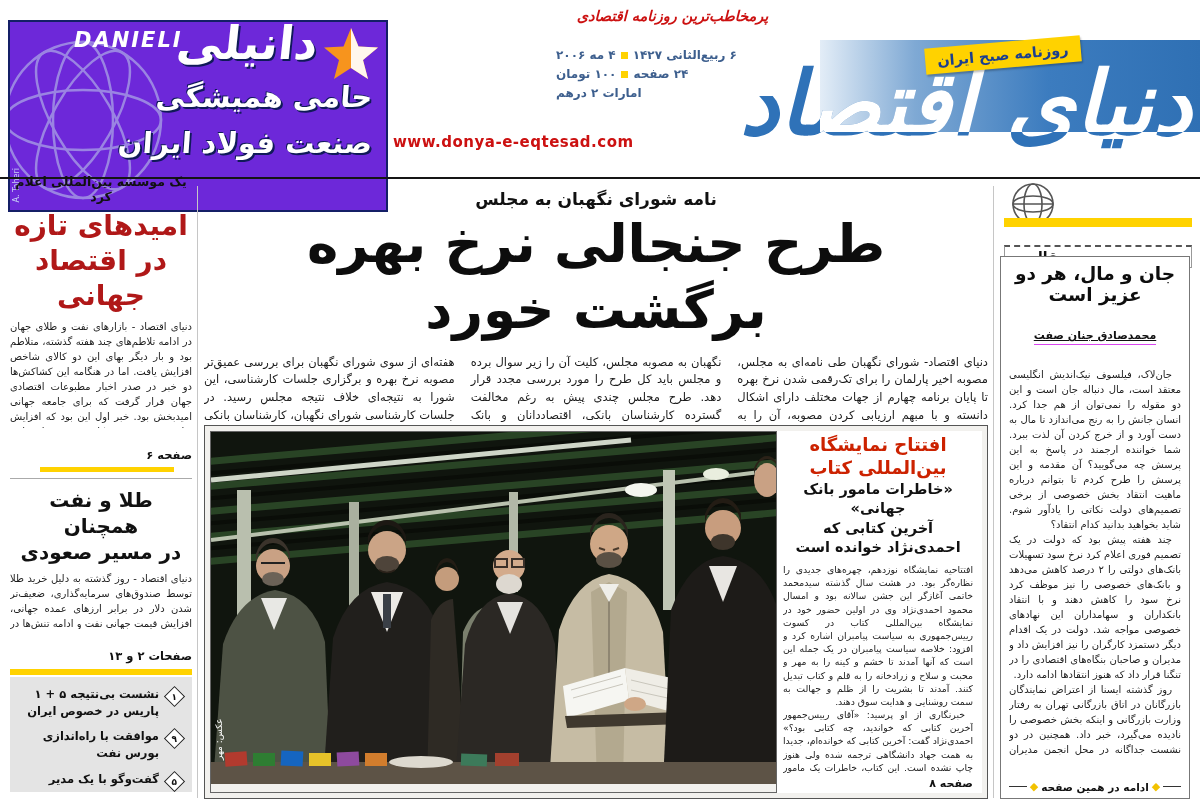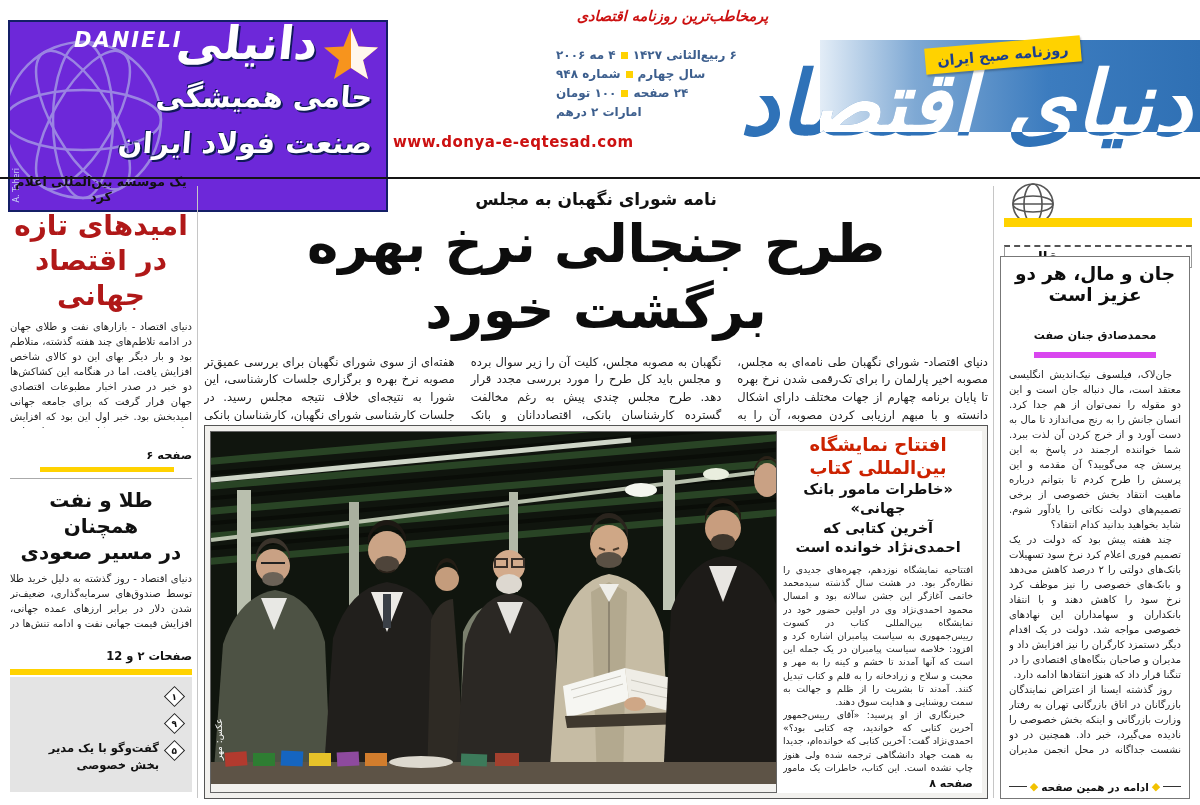--- a/index.html
+++ b/index.html
@@ -65,21 +65,21 @@
   .cap-ref { font-weight:bold; font-size:11px; color:#111; padding:2px 0 3px; }
 
   
   .right-col { position:absolute; left:998px; top:185px; width:194px; height:618px; direction:rtl; }
   .ed-globe { position:absolute; left:4px; top:-4px; }
   .ed-ybar { position:absolute; right:0; top:33px; width:188px; height:9px; background:#ffd200; }
   .ed-section { position:absolute; right:0; top:60px; width:188px; border:1px solid #999; border-top:2px dashed #555; padding:2px 24px; font-weight:bold; font-size:14px; color:#111; text-align:left; background:transparent; }
   .ed-box { position:absolute; right:2px; top:71px; width:190px; height:543px; border:1px solid #777; padding:6px 8px 4px; display:flex; flex-direction:column; background:#fff;gap:20px; }
   .ed-title { text-align:center; font-weight:bold; font-size:18.5px; color:#0d0d0d; }
   .ed-author { text-align:center; font-weight:bold; font-size:11px; color:#111; margin:4px 0 5px; }
-  .ed-author span { border-bottom:6px solid #d946ef; padding-bottom:10px; }
+  .ed-author span { border-bottom:1px solid #d946ef; padding-bottom:2px;text-decoration:underline; }
   .ed-body { flex:1; overflow:hidden; font-size:10px; line-height:1.5; text-align:justify; color:#1c1c1c; }
   .ed-body p { text-indent:9px; }
   .ed-more { display:flex; align-items:center; gap:3px; font-weight:bold; font-size:10.5px; color:#111; padding:3px 0 1px; }
   .ed-more .dash { flex:1; border-top:1.5px solid #333; }
   .ed-more .dia { color:#f2c200; font-size:11px; }
 </style>
 </head>
 <body>
 
 <div id="page">
@@ -102,21 +102,20 @@
     </svg>
     <div class="ad-line ad-l1">حامی همیشگی</div>
     <div class="ad-line ad-l2">صنعت فولاد ایران</div>
     <div class="ad-credit">A. Taheri</div>
   </div>
 
   <div class="slogan">پرمخاطب‌ترین روزنامه اقتصادی</div>
 
   <div class="dates">
     <div class="date-line"><span>۶ ربیع‌الثانی ۱۴۲۷</span><span class="sep-sq"></span><span>۴ مه ۲۰۰۶</span></div>
-    <div class="date-line"><span>سال چهارم</span><span class="sep-sq"></span><span>شماره ۹۴۸</span></div>
     <div class="date-line"><span>۲۴ صفحه</span><span class="sep-sq"></span><span>۱۰۰ تومان</span></div>
     <div class="date-line no-sep"><span>امارات ۲ درهم</span><span></span></div>
   </div>
 
   <div class="url">www.donya-e-eqtesad.com</div>
 
   <svg class="masthead-svg" width="600" height="168" viewBox="0 0 600 168">
     <defs>
       <linearGradient id="bandGrad" x1="0" y1="0" x2="1" y2="0">
         <stop offset="0" stop-color="#e3edf7"></stop>
@@ -151,33 +150,35 @@
       <div class="pref">صفحه ۶</div>
     </div>
     <div class="ybar"></div>
     <div class="hr-gray"></div>
     <div class="a2">
       <div class="title-blk">
         <span>طلا و نفت همچنان</span><br>
         <span>در مسیر صعودی</span>
       </div>
       <div class="body-sm">دنیای اقتصاد - روز گذشته به دلیل خرید طلا توسط صندوق‌های سرمایه‌گذاری، ضعیف‌تر شدن دلار در برابر ارزهای عمده جهانی، افزایش قیمت جهانی نفت و ادامه تنش‌ها در مورد برنامه هسته‌ای ایران قیمت هر اونس طلا در ساعت ۱۵ به وقت تهران به حد ۶۷۷/۳۰ دلار رسید و رکورد تازه‌ای ثبت کرد. همچنین با شوکی که مورالس، رییس‌جمهور بولیوی به شرکت‌های نفتی وارد آورد، بهای نفت یکبار دیگر در بازارهای جهانی رو به افزایش گذاشت.</div>
-      <div class="pref">صفحات ۲ و 12</div>
+      <div class="pref">صفحات ۲ و ۱۳</div>
     </div>
     <div class="ybar2"></div>
     <div class="briefs">
       <div class="brief">
         <span class="diamond">
             <span>۱</span>
           </span>
+        <span class="brief-txt"><span>نشست بی‌نتیجه ۵ + ۱ پاریس در خصوص ایران</span><span class="brief-sub"></span></span>
       </div>
       <div class="brief">
         <span class="diamond">
             <span>۹</span>
           </span>
+        <span class="brief-txt"><span>موافقت با راه‌اندازی بورس نفت</span><span class="brief-sub"></span></span>
       </div>
       <div class="brief">
         <span class="diamond">
             <span>۵</span>
           </span>
         <span class="brief-txt"><span>گفت‌وگو با یک مدیر بخش خصوصی</span></span>
       </div>
 
     </div>
   </div>

